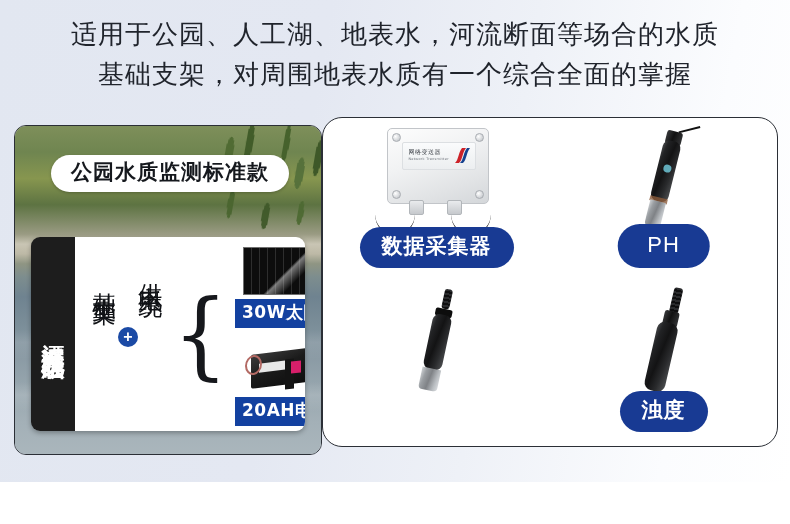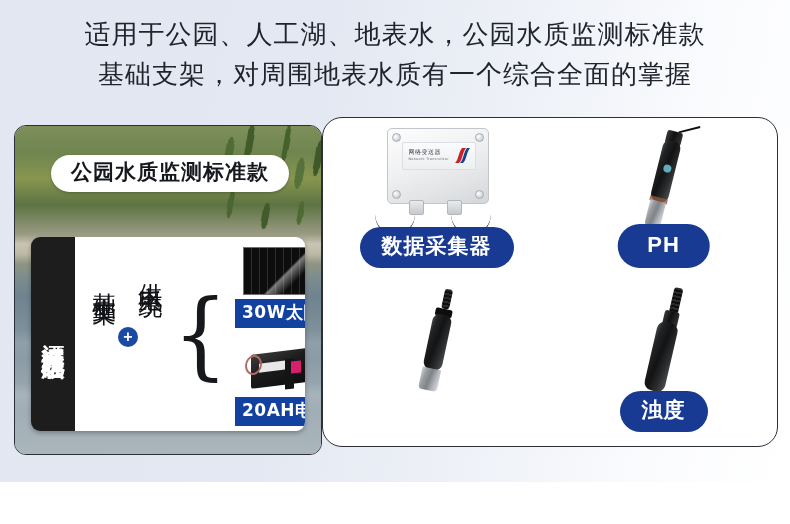--- a/index.html
+++ b/index.html
@@ -165,21 +165,21 @@
   .cell .art{
     position:absolute;left:0;right:0;top:4px;height:108px;
   }
   .cell .pill{
     position:absolute;left:50%;transform:translateX(-50%);
     bottom:14px;background:#183a93;color:#ffffff;border-radius:22px;
     font-size:21px;font-weight:700;letter-spacing:1px;line-height:1;
     padding:9px 22px 11px;white-space:nowrap;
     font-family:"DejaVu Sans","Liberation Sans",sans-serif;
   }
-  .cell .pill.latin{font-family:"Liberation Sans",sans-serif;font-weight:700;font-size:22px;padding:10px 30px 12px;}
+  .cell .pill.latin{font-family:"Liberation Sans",sans-serif;font-weight:400;font-size:22px;padding:10px 30px 12px;}
 
   
   .tx{position:absolute;left:50%;transform:translateX(-50%);top:6px;width:108px;height:104px;}
   .tx-box{
     position:absolute;left:4px;top:0;width:100px;height:74px;border-radius:5px;
     background:linear-gradient(160deg,#fdfdfd 0%,#f1f2f3 40%,#e1e3e5 75%,#d4d7da 100%);
     border:1px solid #c2c5c9;
   }
   .tx-screw{position:absolute;width:7px;height:7px;border-radius:50%;
     background:radial-gradient(circle at 35% 35%,#fff,#b9bdc2);border:1px solid #a9adb2;}
@@ -225,21 +225,21 @@
   }
 </style>
 </head>
 <body>
 
 <div class="page">
 
   <div class="bg-band"></div>
 
   <div class="headline">
-    <span class="ln">适用于公园、人工湖、地表水，公园水质监测标准款</span>
+    <span class="ln">适用于公园、人工湖、地表水，河流断面等场合的水质</span>
     <span class="ln">基础支架，对周围地表水质有一个综合全面的掌握</span>
   </div>
 
   <div class="panels">
 
     <div class="panel-left">
       <div class="lake">
         <div class="leafbr"></div>
       </div>
 

